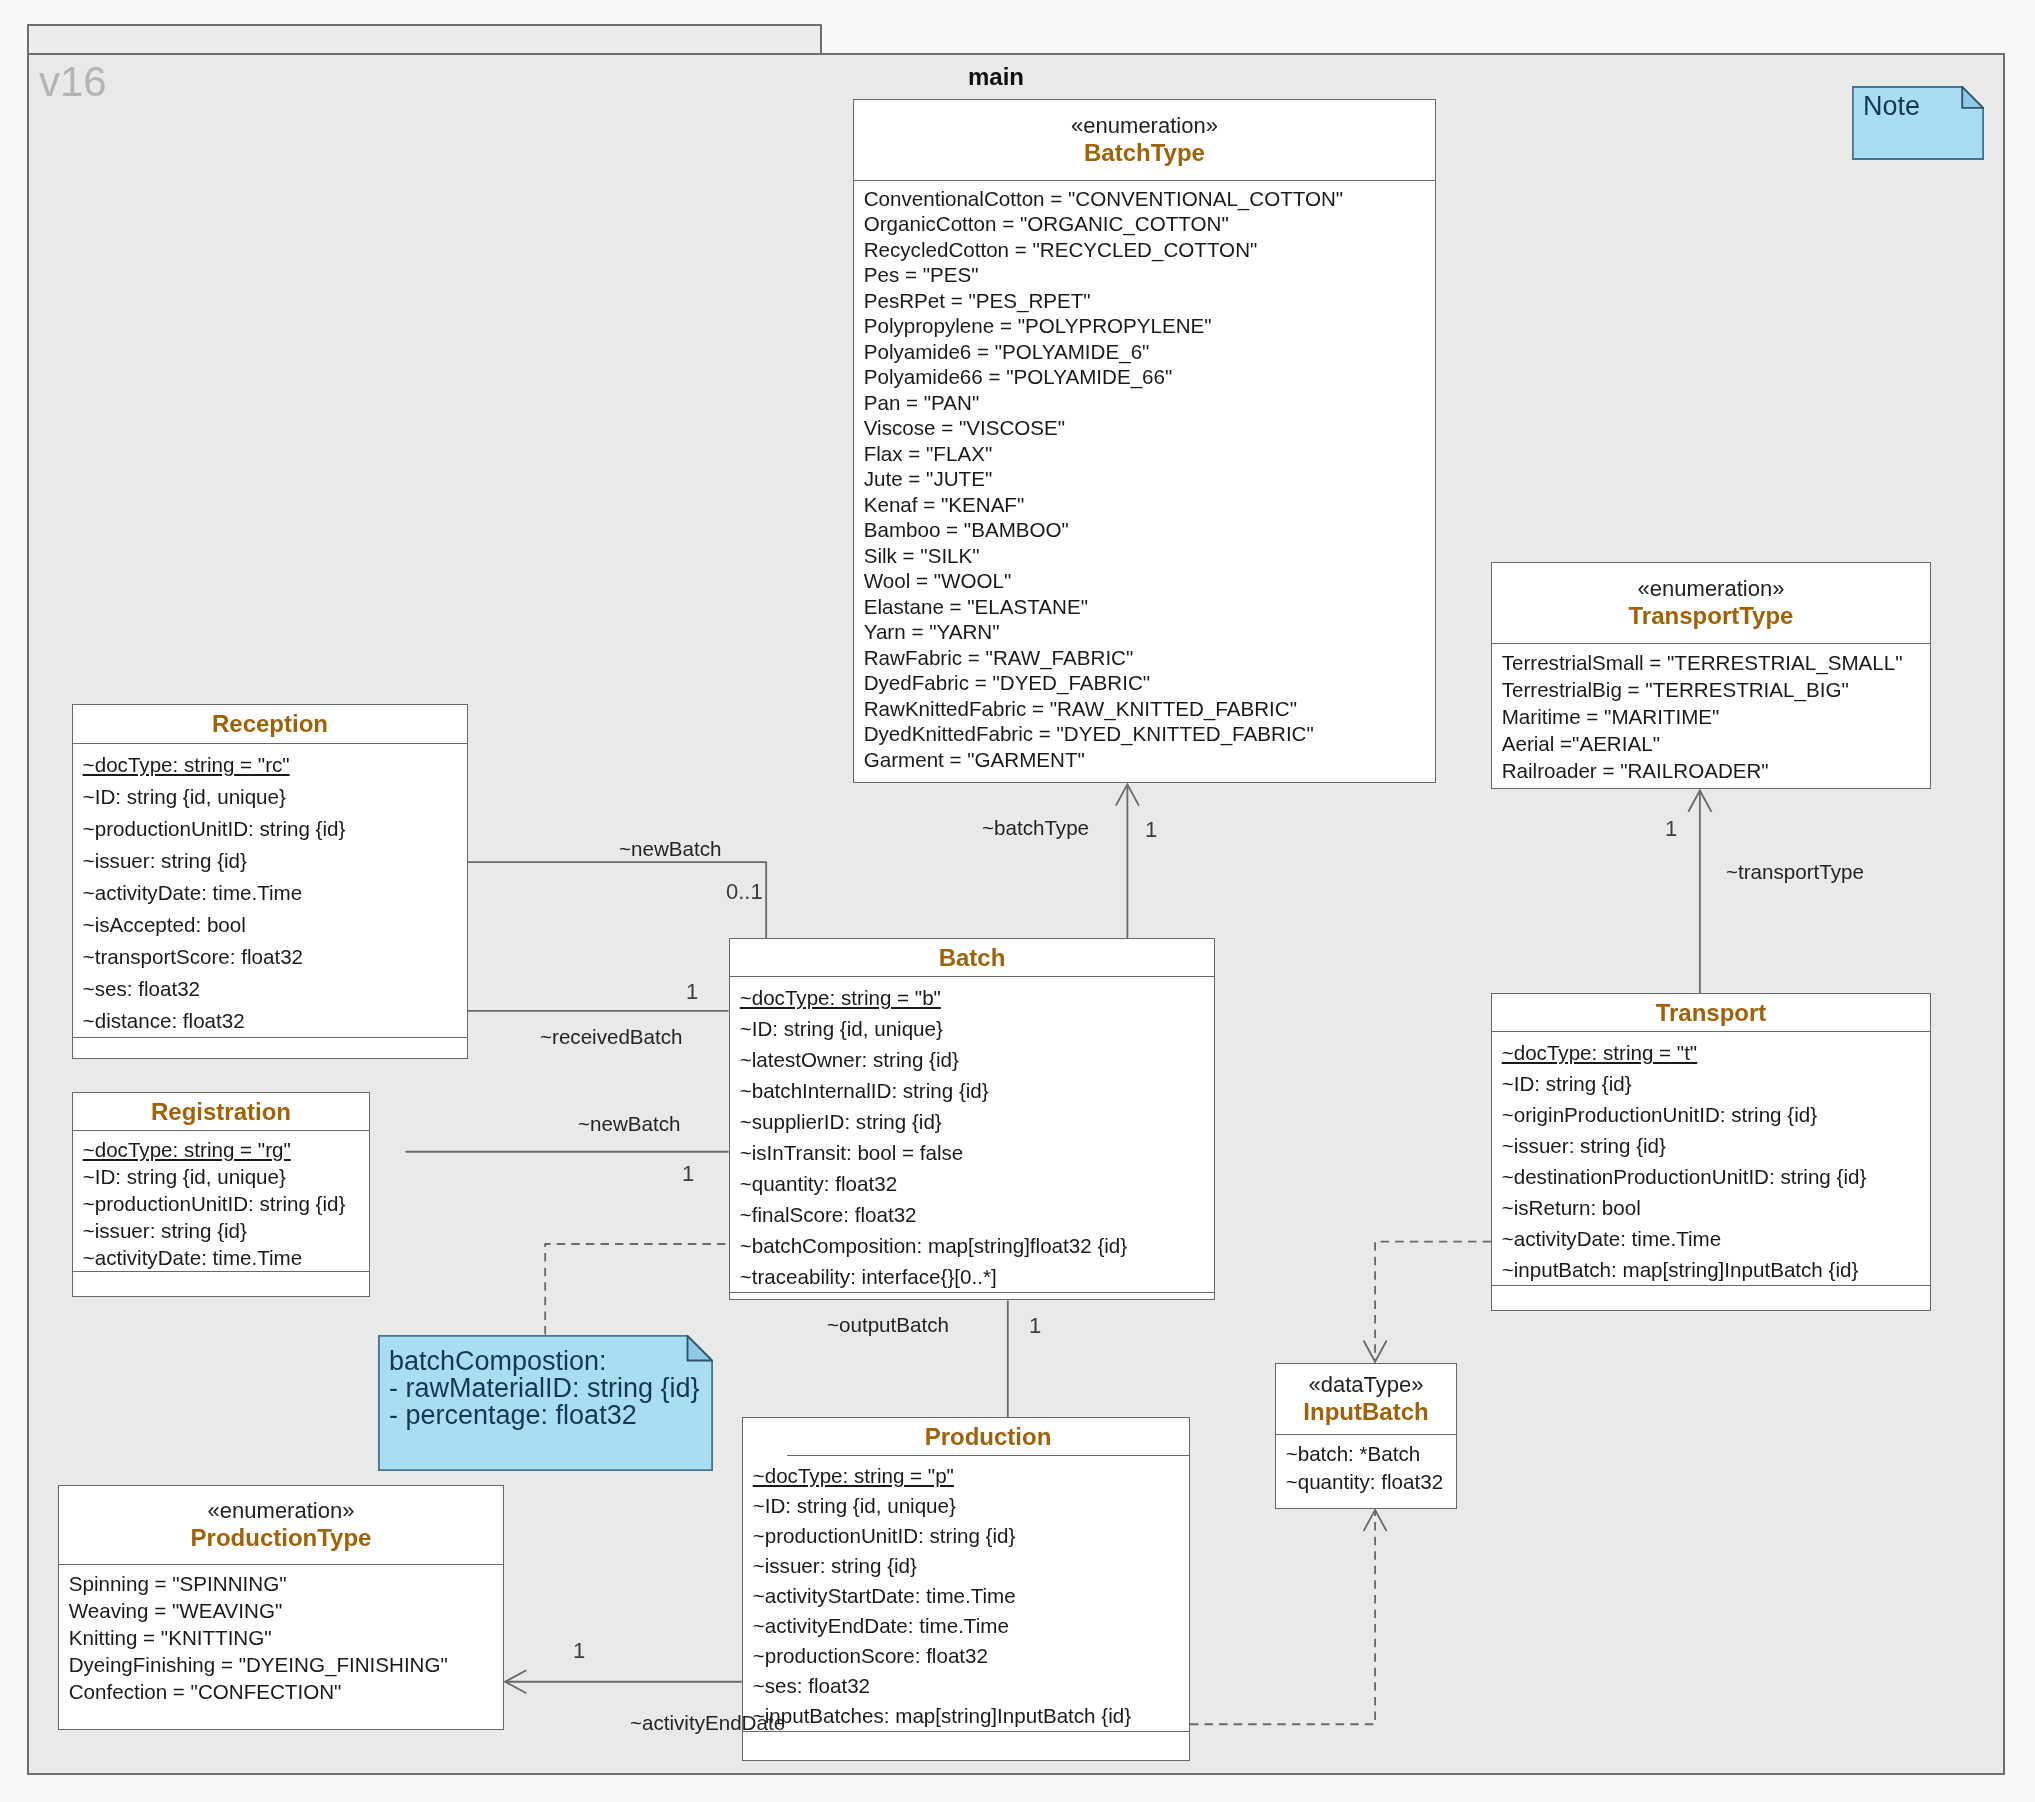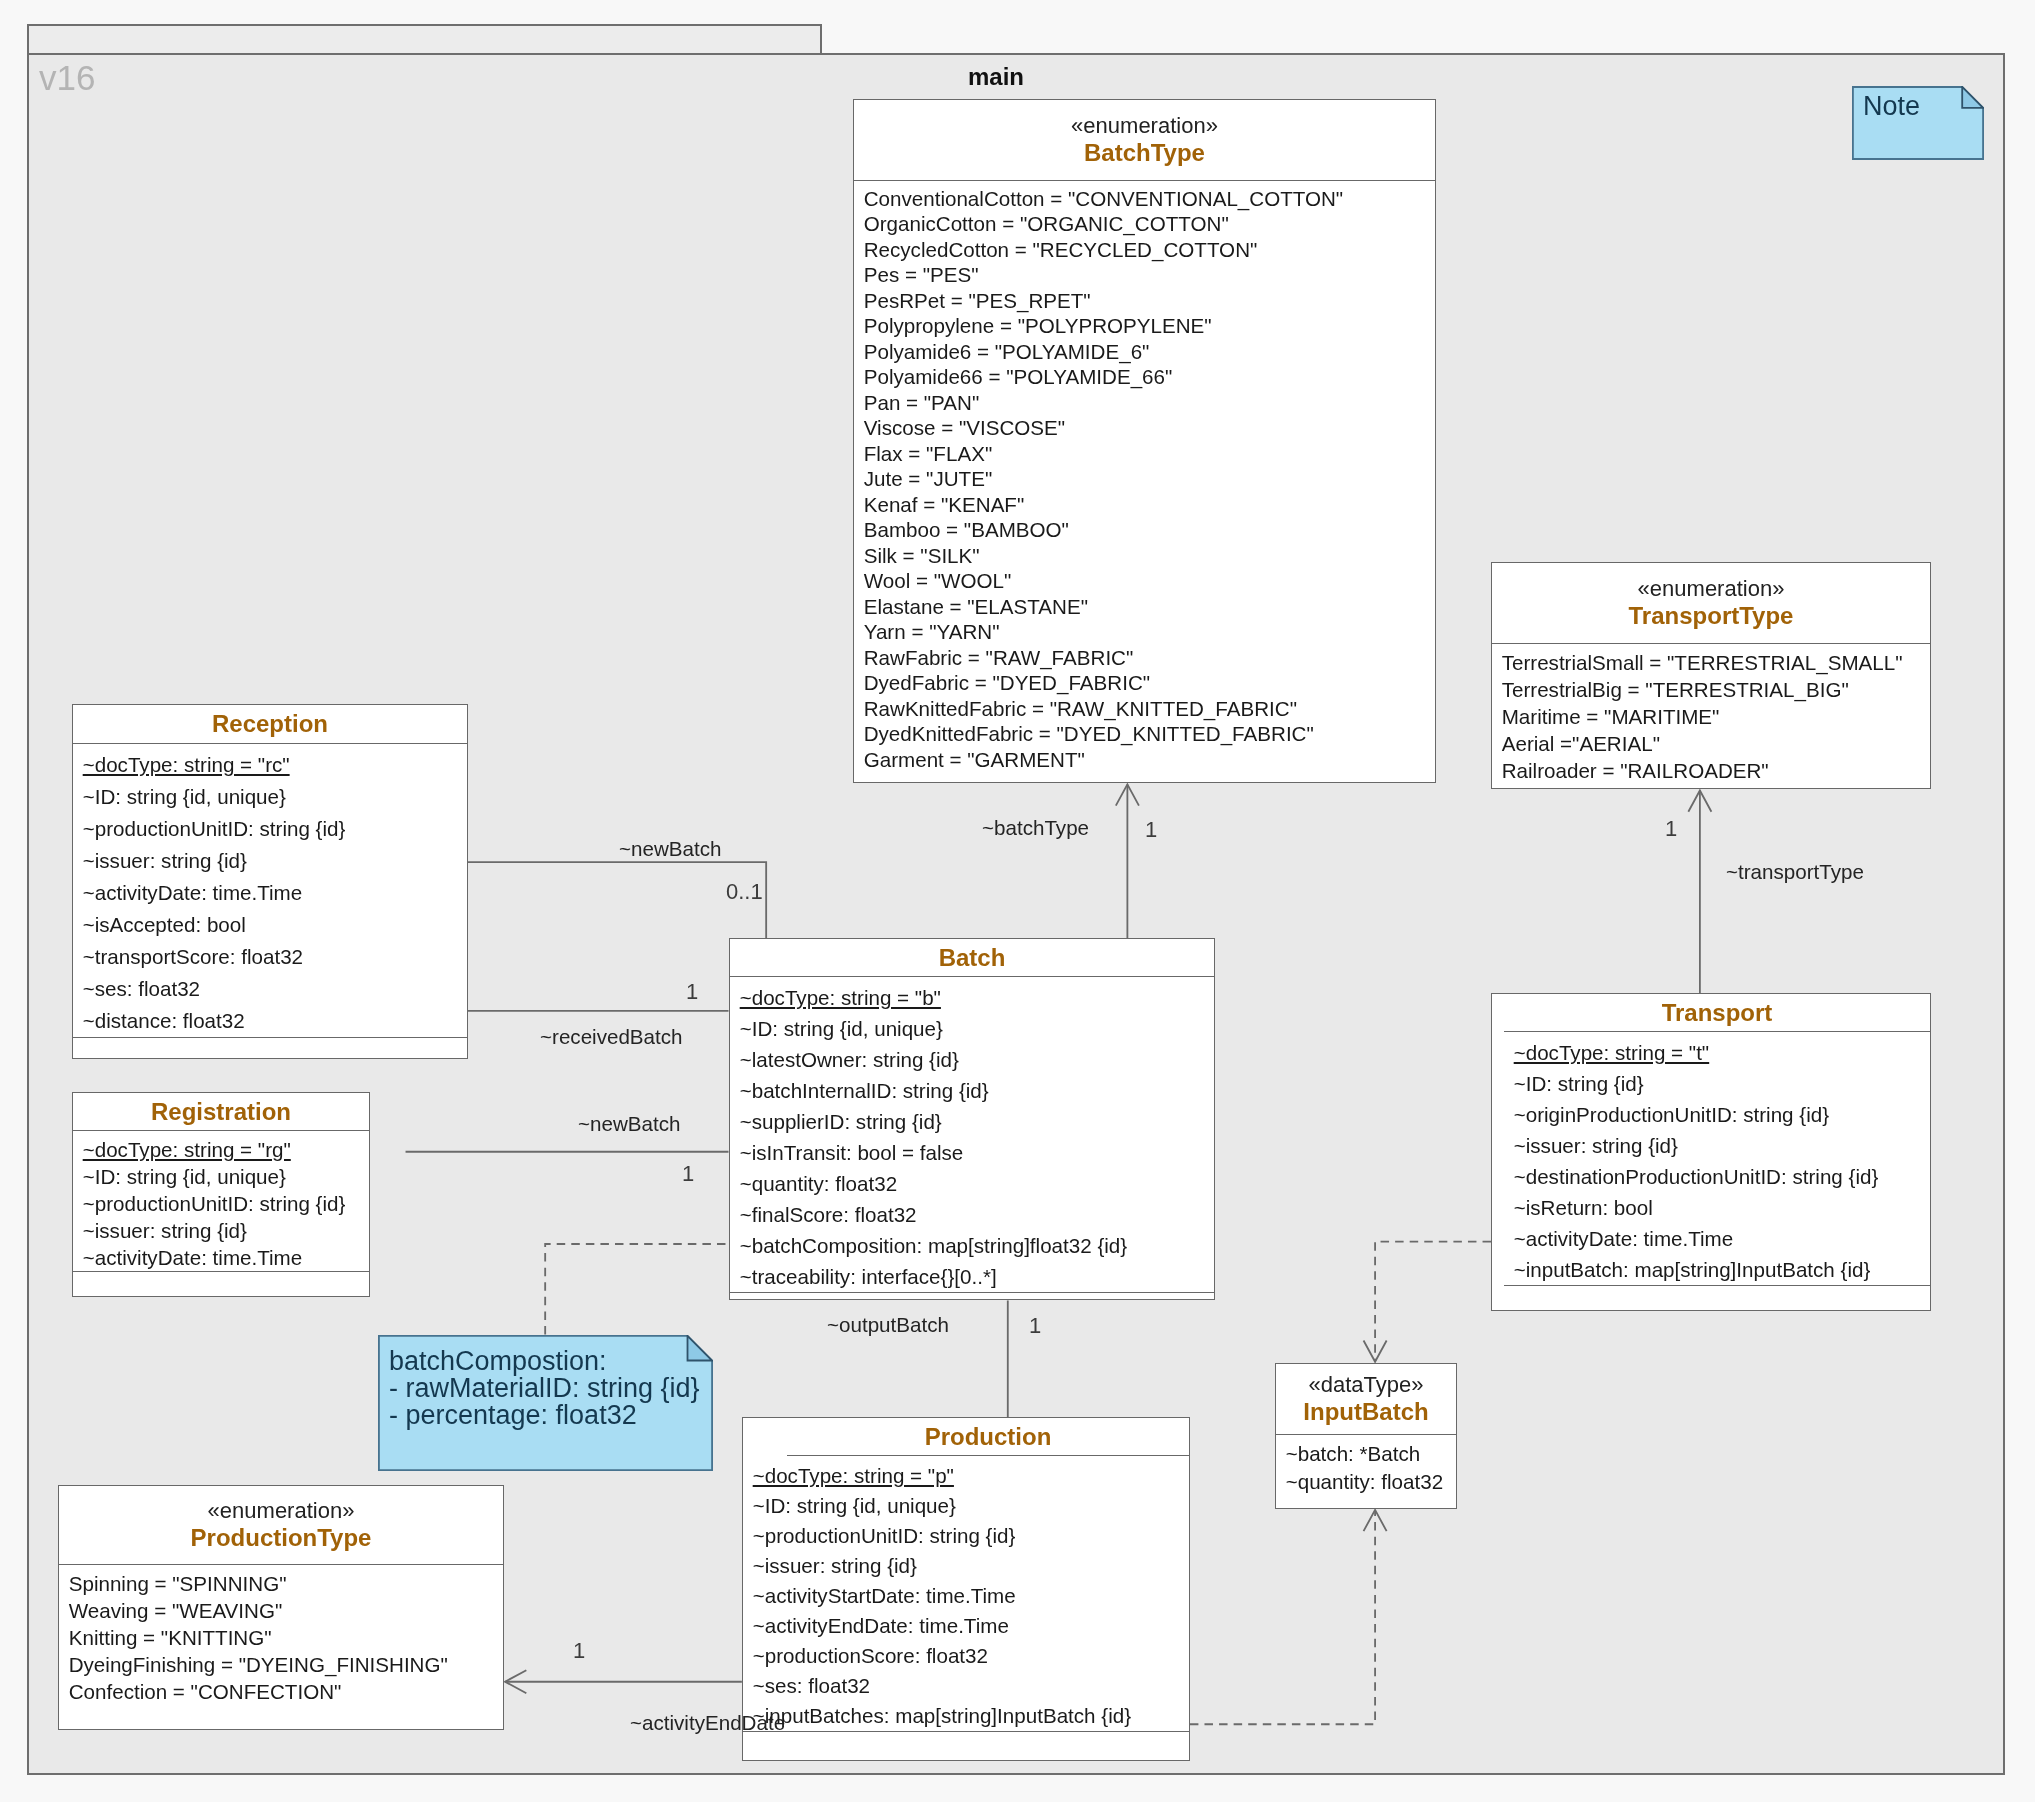--- a/index.html
+++ b/index.html
@@ -9,21 +9,21 @@
     font-family:"Liberation Sans","DejaVu Sans",sans-serif;
     color:#1f1f1f;
   }
   #canvas{position:absolute;left:0;top:0;width:2035px;height:1802px;overflow:hidden;}
 
   
   .pkg-tab{position:absolute;left:27px;top:24px;width:795px;height:32px;
     background:#ececec;border:2.4px solid #6e6e6e;box-sizing:border-box;}
   .frame{position:absolute;left:27px;top:53px;width:1978px;height:1722px;
     background:#e9e9e9;border:2.4px solid #6e6e6e;box-sizing:border-box;}
-  .version-label{position:absolute;left:39px;top:58px;font-size:35px;color:#b4b4b4;}
+  .version-label{position:absolute;left:39px;top:58px;font-size:42px;color:#b4b4b4;}
   .frame-title{position:absolute;left:899px;top:63px;width:194px;text-align:center;
     font-size:24px;font-weight:bold;color:#111;}
 
   
   svg.edges{position:absolute;left:0;top:0;pointer-events:none;}
   .edge{stroke:#6a6a6a;stroke-width:3px;fill:none;}
   .edge.dashed{stroke-dasharray:14 10;}
 
   
   .uml-box{position:absolute;background:#ffffff;border:1.8px solid #686868;
@@ -59,21 +59,21 @@
   #box-batch .attr{line-height:31px;}
 
   #box-production{left:742px;top:1417px;width:448px;height:344px;}
   #box-production .uml-head{height:37px;margin-left:44px;}
   #box-production .attr{line-height:30px;}
 
   #box-productiontype{left:58px;top:1485px;width:446px;height:245px;}
   #box-productiontype .uml-head{height:78px;}
   #box-productiontype .attr{line-height:27px;}
 
-  #box-transport{left:1491px;top:993px;width:440px;height:318px;padding-left:12px;}
+  #box-transport{left:1491px;top:993px;width:440px;height:318px;}
   #box-transport .uml-head{height:37px;}
   #box-transport .attr{line-height:31px;}
 
   #box-inputbatch{left:1275px;top:1363px;width:182px;height:146px;}
   #box-inputbatch .uml-head{height:70px;}
   #box-inputbatch .attr{line-height:28px;}
 
   
   .note{position:absolute;}
   .note svg{position:absolute;left:0;top:0;}

